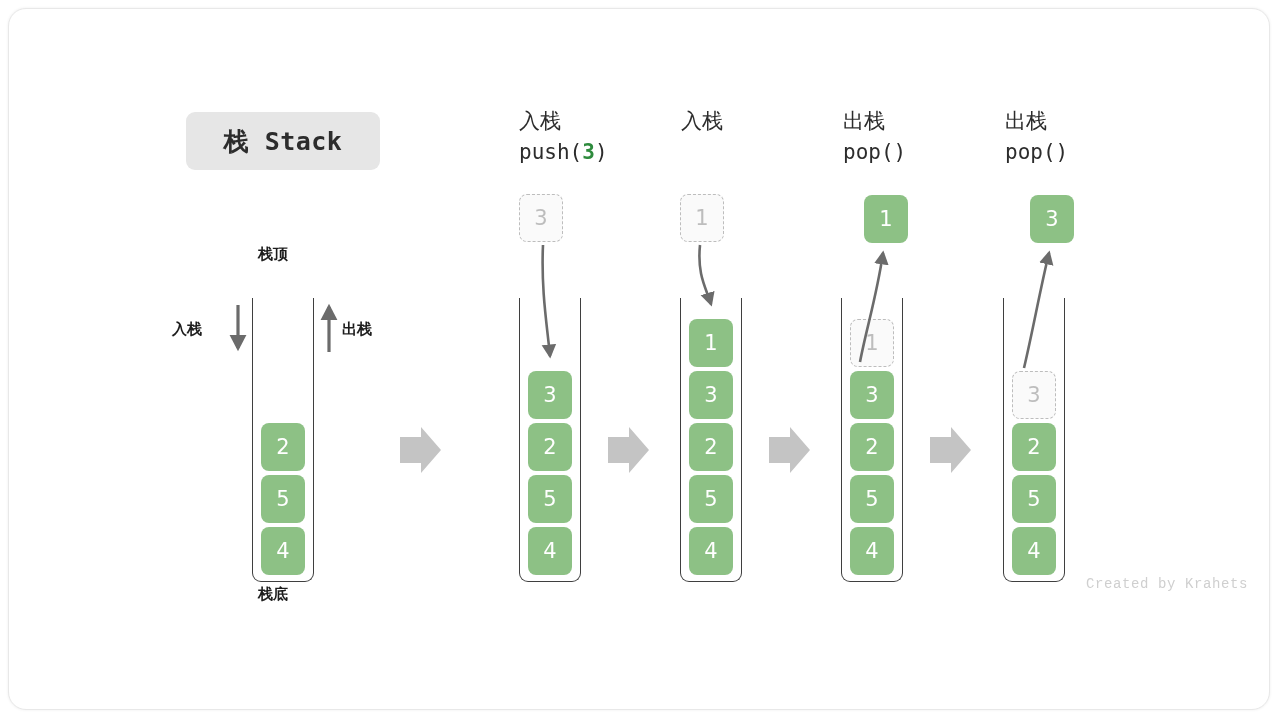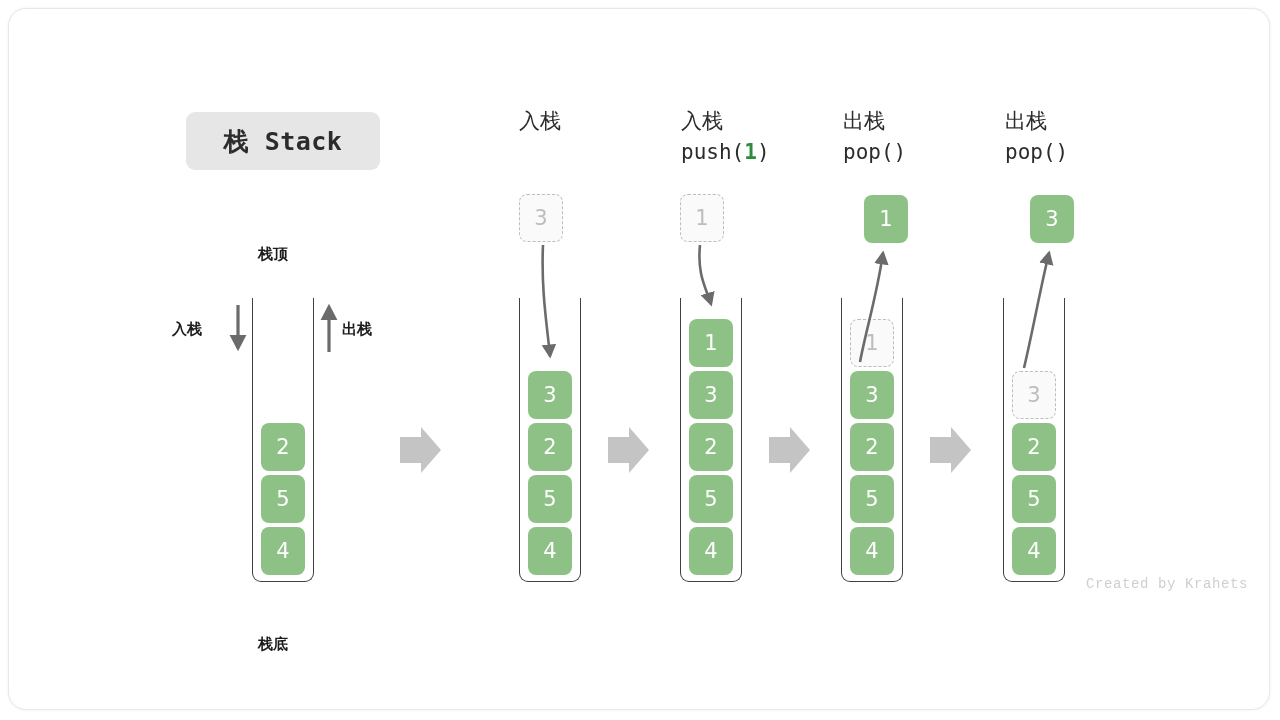--- a/index.html
+++ b/index.html
@@ -144,39 +144,39 @@
 <body>
 
 <div id="canvas">
 
   <div class="card-frame"></div>
 
   <div class="title-badge">栈 Stack</div>
 
   <div class="col-header" style="left:519px; top:106px;">
     <div class="line1">入栈</div>
+    <div class="line2"><span>push(</span><span class="num">3</span><span>)</span></div>
   </div>
 
   <div class="col-header" style="left:681px; top:106px;">
     <div class="line1">入栈</div>
-    <div class="line2"><span>push(</span><span class="num">1</span><span>)</span></div>
   </div>
 
   <div class="col-header" style="left:843px; top:106px;">
     <div class="line1">出栈</div>
     <div class="line2"><span>pop(</span><span class="num"></span><span>)</span></div>
   </div>
 
   <div class="col-header" style="left:1005px; top:106px;">
     <div class="line1">出栈</div>
     <div class="line2"><span>pop(</span><span class="num"></span><span>)</span></div>
   </div>
 
   <div class="plain-label" style="left:258px; top:245px;">栈顶</div>
-  <div class="plain-label" style="left:258px; top:635px;">栈底</div>
+  <div class="plain-label" style="left:258px; top:585px;">栈底</div>
   <div class="plain-label" style="left:172px; top:320px;">入栈</div>
   <div class="plain-label" style="left:342px; top:320px;">出栈</div>
 
   <div class="stack-frame" style="left:252px; top:298px; width:62px; height:284px;"></div>
   <div class="cell solid" style="left:261px; top:423px;">2</div>
   <div class="cell solid" style="left:261px; top:475px;">5</div>
   <div class="cell solid" style="left:261px; top:527px;">4</div>
 
   <div class="cell ghost" style="left:519px; top:194px;">3</div>
   <div class="stack-frame" style="left:519px; top:298px; width:62px; height:284px;"></div>

